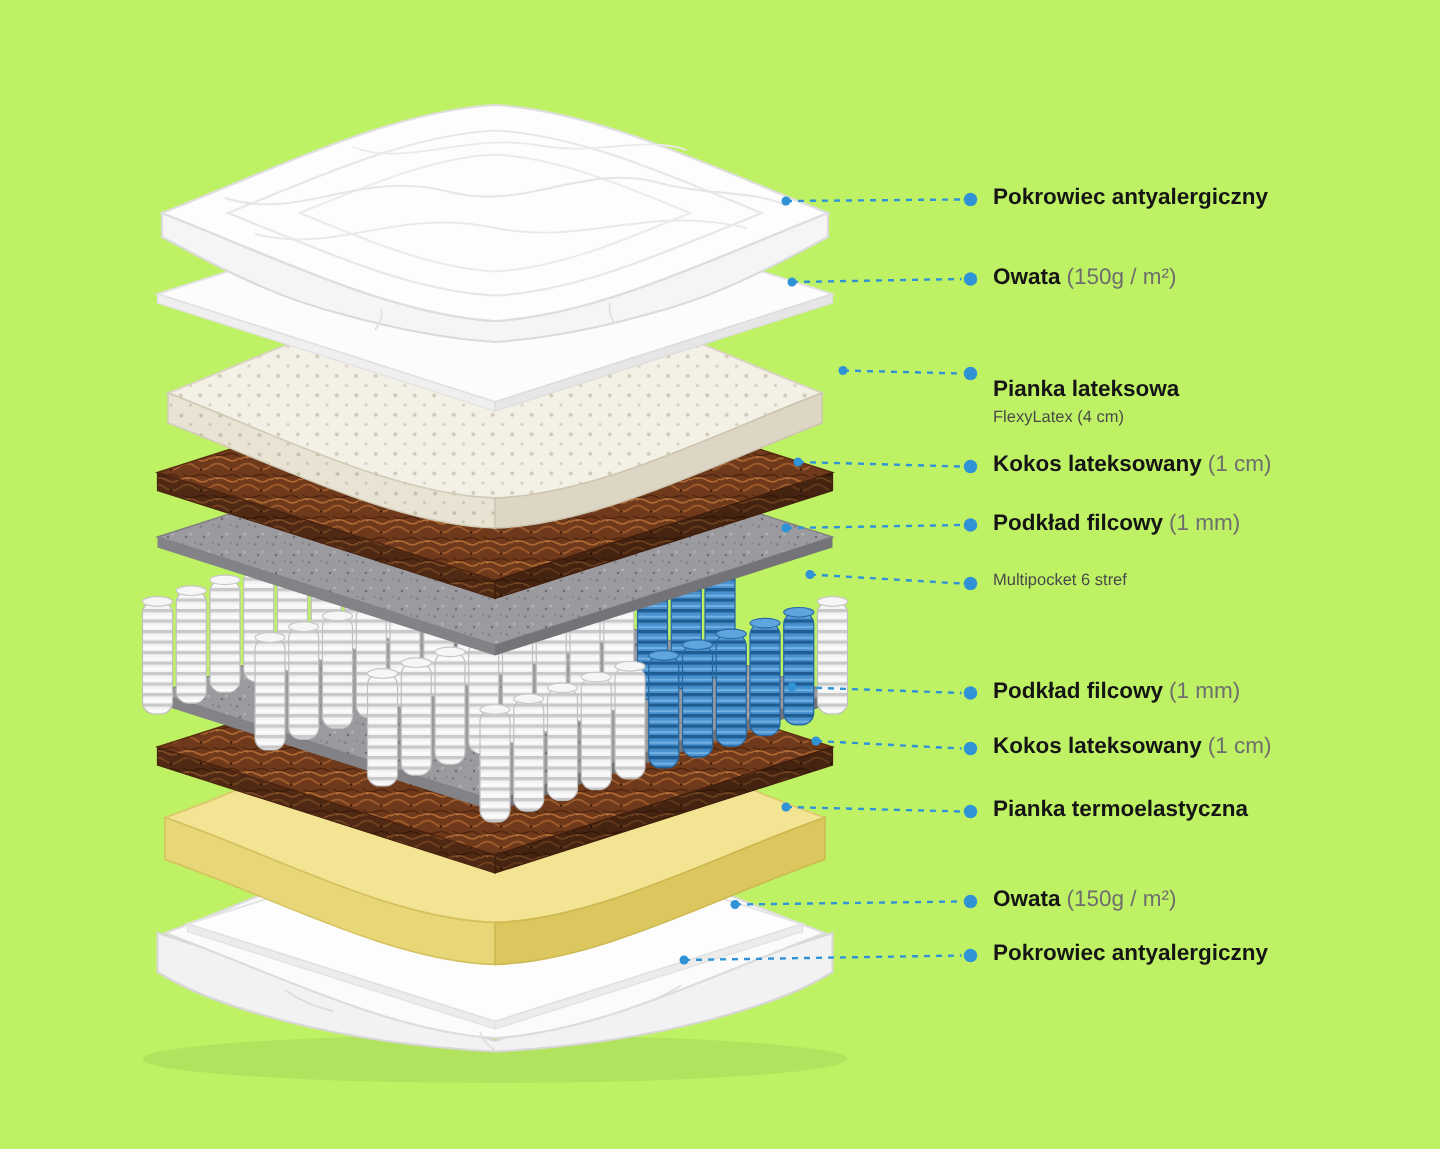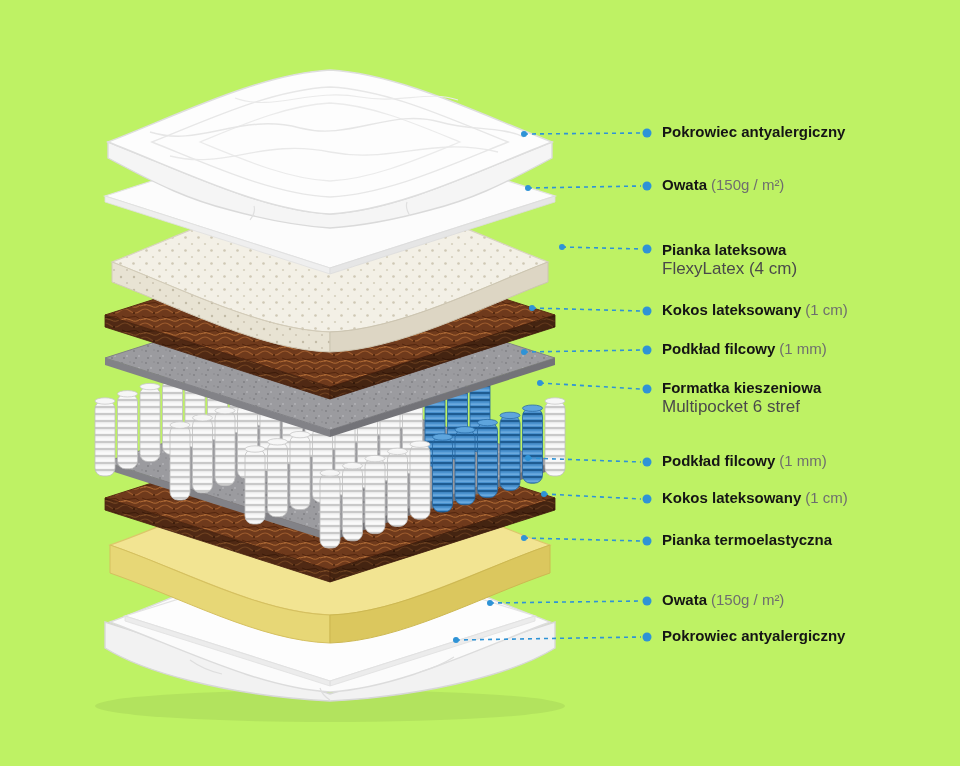--- a/index.html
+++ b/index.html
@@ -3,21 +3,21 @@
 <meta charset="utf-8">
 <style>
   :root{ --accent:#2f93d6; }
   html,body{margin:0;padding:0;background:#ffffff;}
   #stage{position:relative;width:960px;height:766px;overflow:hidden;background:#bef264;
          font-family:"Liberation Sans",sans-serif;}
   #scene{position:absolute;left:0;top:0;}
   .label{position:absolute;left:662px;line-height:19px;white-space:nowrap;}
   .lname{font-weight:bold;font-size:15px;color:#151515;}
   .ldetail{font-size:15px;color:#6e6e6e;margin-left:4px;}
-  .lsub{font-size:17px;color:#4a4a4a;}
+  .lsub{font-size:11px;color:#4a4a4a;}
   .conn line{stroke:var(--accent);stroke-width:1.6;stroke-dasharray:4 4;fill:none;}
   .conn circle{fill:var(--accent);}
 </style>
 </head>
 <body>
 
 <div id="stage">
 
 <svg id="scene" width="960" height="766" viewBox="0 0 960 766">
   <defs>
@@ -365,32 +365,31 @@
         </g>
       </g>
 </svg>
 
 <div class="label" style="top:122px">
   <span class="lname">Pokrowiec antyalergiczny</span><span class="ldetail"></span>
 </div>
 <div class="label" style="top:175px">
   <span class="lname">Owata</span><span class="ldetail">(150g / m²)</span>
 </div>
-<div class="label" style="top:240px">
+<div class="label" style="top:250px">
   <div><span class="lname">Pianka lateksowa</span><span class="ldetail"></span></div>
   <div class="lsub">FlexyLatex (4 cm)</div>
 </div>
 <div class="label" style="top:300px">
   <span class="lname">Kokos lateksowany</span><span class="ldetail">(1 cm)</span>
 </div>
 <div class="label" style="top:339px">
   <span class="lname">Podkład filcowy</span><span class="ldetail">(1 mm)</span>
 </div>
 <div class="label" style="top:378px">
-  <div><span class="lname">Formatka kieszeniowa</span><span class="ldetail"></span></div>
   <div class="lsub">Multipocket 6 stref</div>
 </div>
 <div class="label" style="top:451px">
   <span class="lname">Podkład filcowy</span><span class="ldetail">(1 mm)</span>
 </div>
 <div class="label" style="top:488px">
   <span class="lname">Kokos lateksowany</span><span class="ldetail">(1 cm)</span>
 </div>
 <div class="label" style="top:530px">
   <div><span class="lname">Pianka termoelastyczna</span><span class="ldetail"></span></div>

